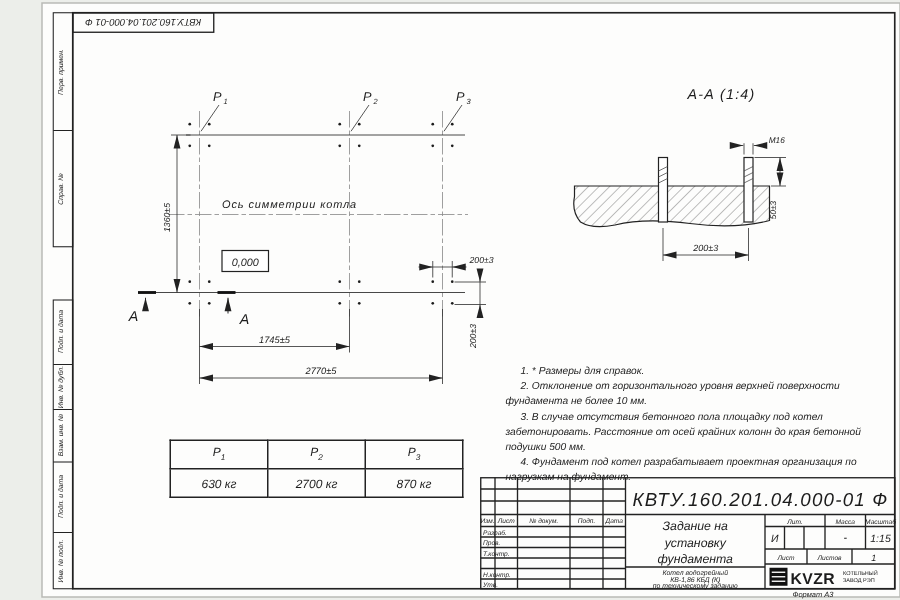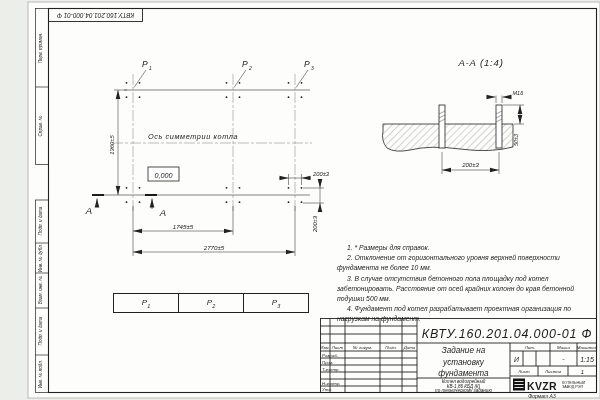--- a/index.html
+++ b/index.html
@@ -291,16 +291,21 @@
 </div>
 
 <div class="overlay loads">
   <table>
     <tbody>
           <tr>
       <th><span>P</span><sub>1</sub></th>
       <th><span>P</span><sub>2</sub></th>
       <th><span>P</span><sub>3</sub></th>
     </tr>
+    <tr>
+      <td>630 кг</td>
+      <td>2700 кг</td>
+      <td>870 кг</td>
+    </tr>
   </tbody>
       </table>
 </div>
 </div>
 
 </body></html>

